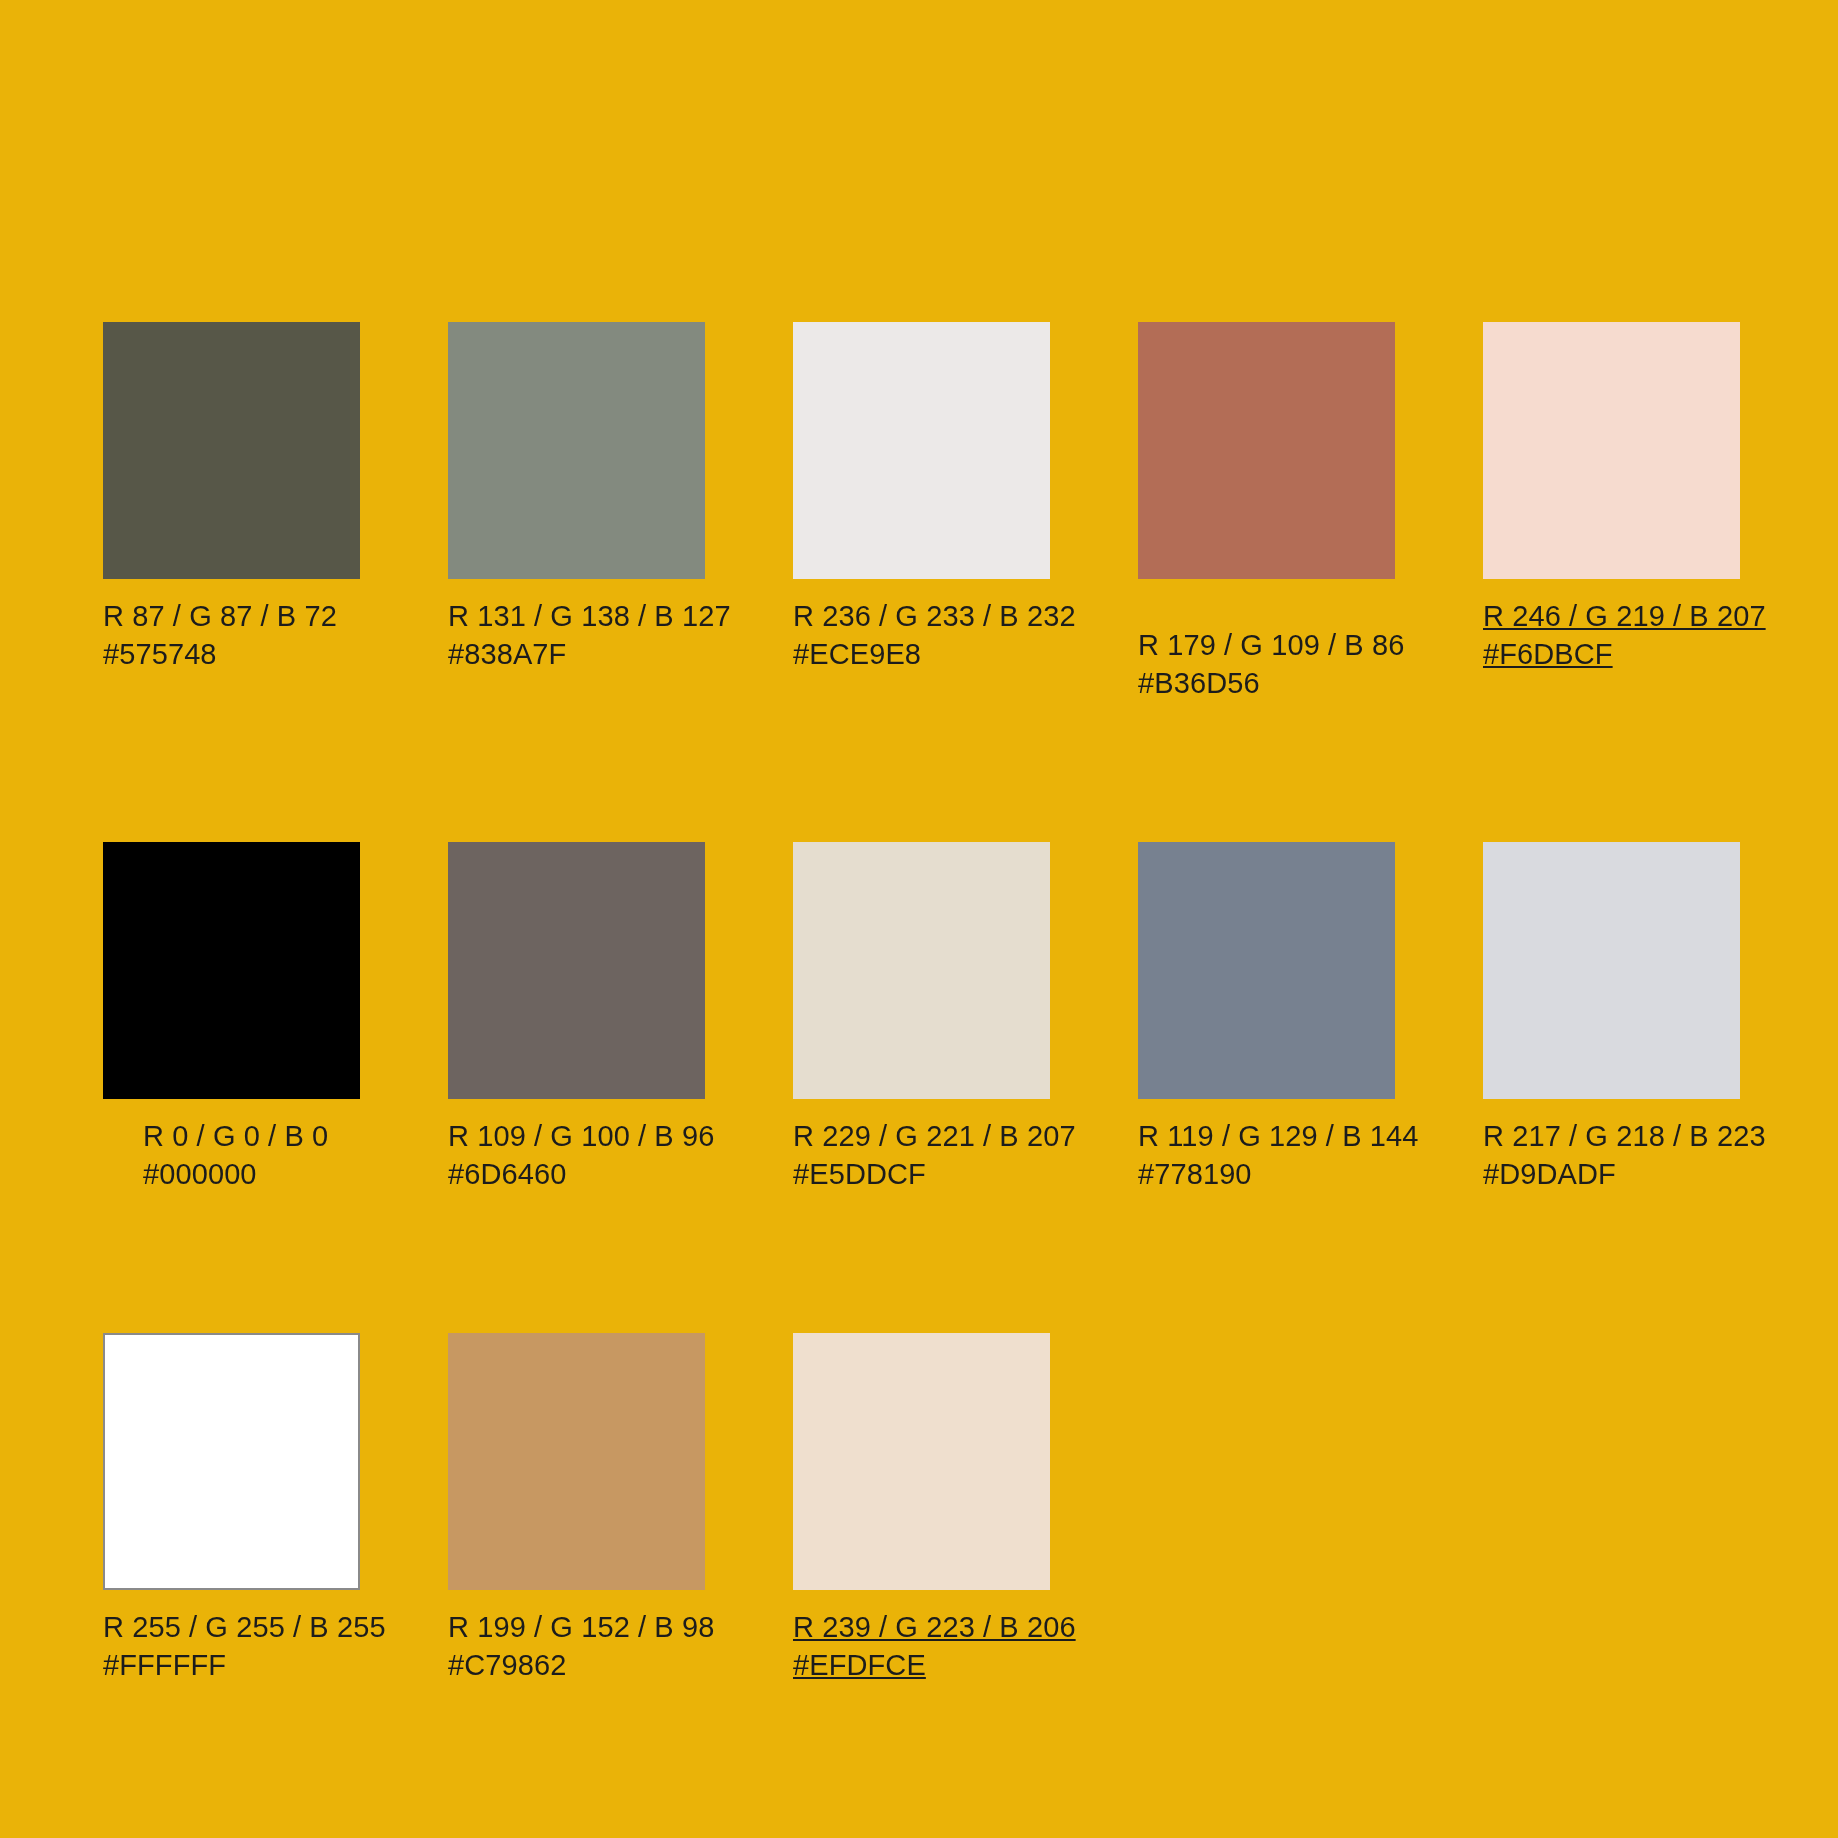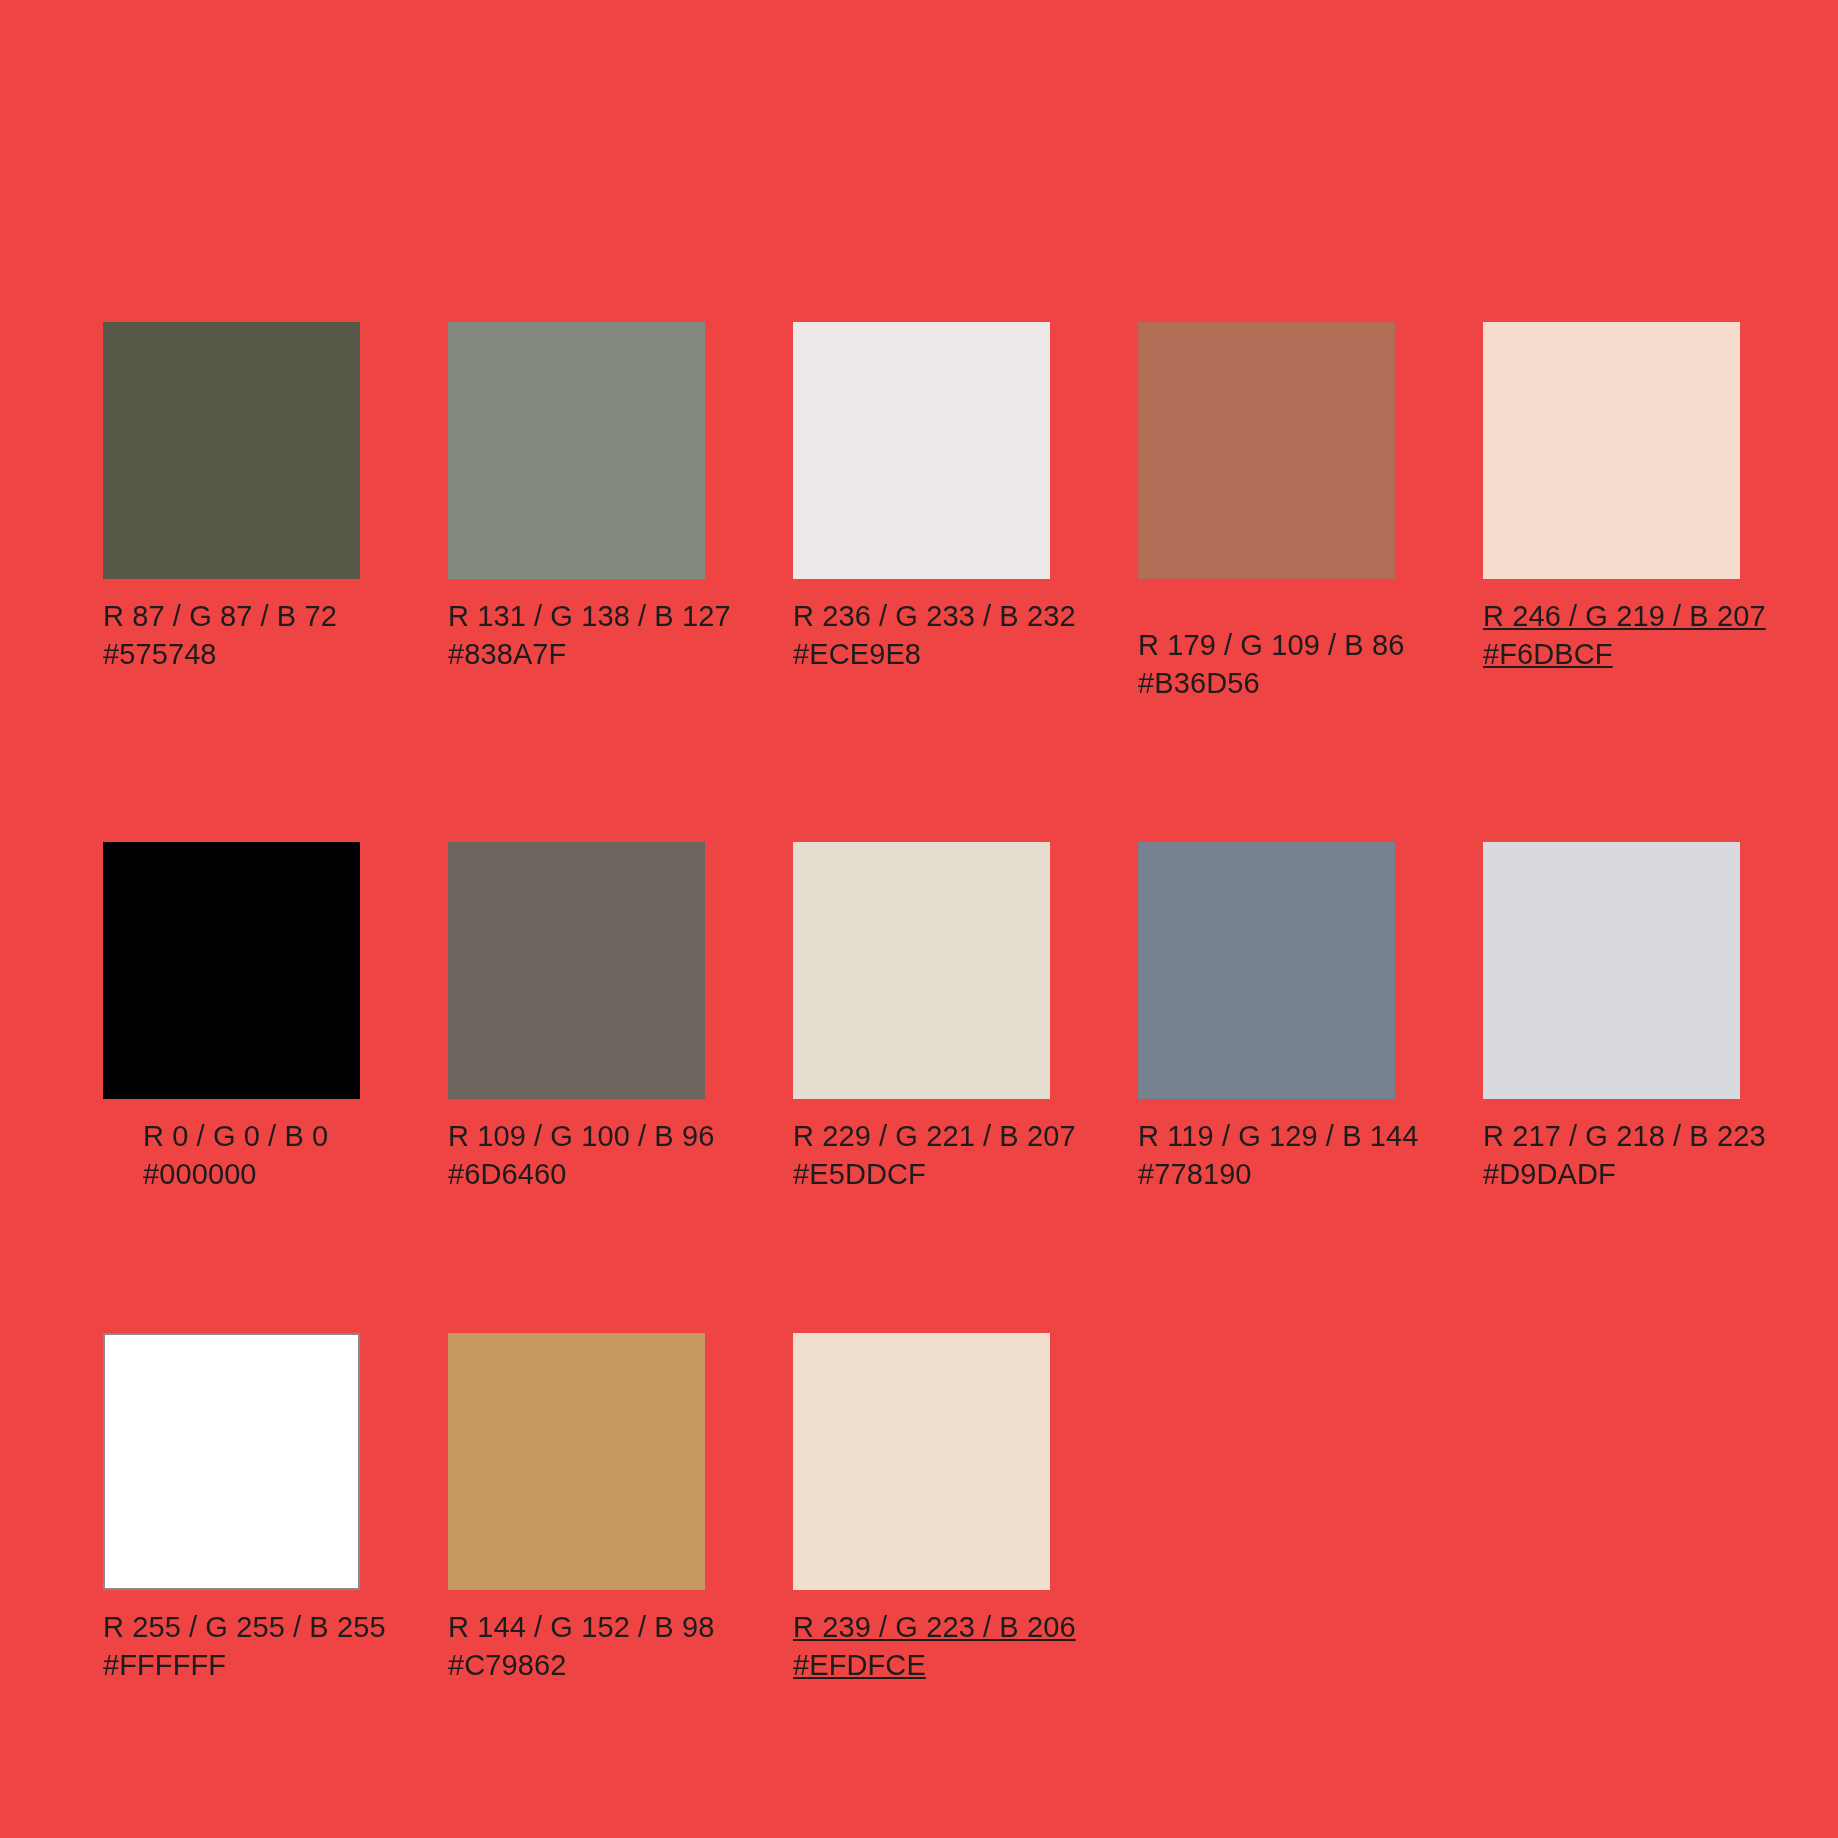--- a/index.html
+++ b/index.html
@@ -11,21 +11,21 @@
     width: 1838px;
     height: 1838px;
     font-family: "Liberation Sans", sans-serif;
     -webkit-font-smoothing: antialiased;
   }
 
   #palette-sheet {
     position: relative;
     width: 1838px;
     height: 1838px;
-    background: #ef4444;
+    background: #eab308;
     overflow: hidden;
   }
 
   #swatch-grid {
     position: absolute;
     left: 103px;
     top: 322px;
     display: grid;
     grid-template-columns: repeat(5, 257px);
     grid-auto-rows: auto;
@@ -152,21 +152,21 @@
       <div class="swatch-chip bordered" style="background-color: rgb(255, 255, 255); border-color: rgb(138, 138, 138);"></div>
       <div class="swatch-caption" style="color: rgb(28, 28, 28);">
         <span class="swatch-rgb">R 255 / G 255 / B 255</span>
         <span class="swatch-hex">#FFFFFF</span>
       </div>
     </div>
 
     <div class="swatch-cell">
       <div class="swatch-chip" style="background-color: rgb(199, 152, 98);"></div>
       <div class="swatch-caption" style="color: rgb(28, 28, 28);">
-        <span class="swatch-rgb">R 144 / G 152 / B 98</span>
+        <span class="swatch-rgb">R 199 / G 152 / B 98</span>
         <span class="swatch-hex">#C79862</span>
       </div>
     </div>
 
     <div class="swatch-cell">
       <div class="swatch-chip" style="background-color: rgb(239, 223, 206);"></div>
       <div class="swatch-caption" style="color: rgb(28, 28, 28); text-decoration: underline;">
         <span class="swatch-rgb">R 239 / G 223 / B 206</span>
         <span class="swatch-hex">#EFDFCE</span>
       </div>

